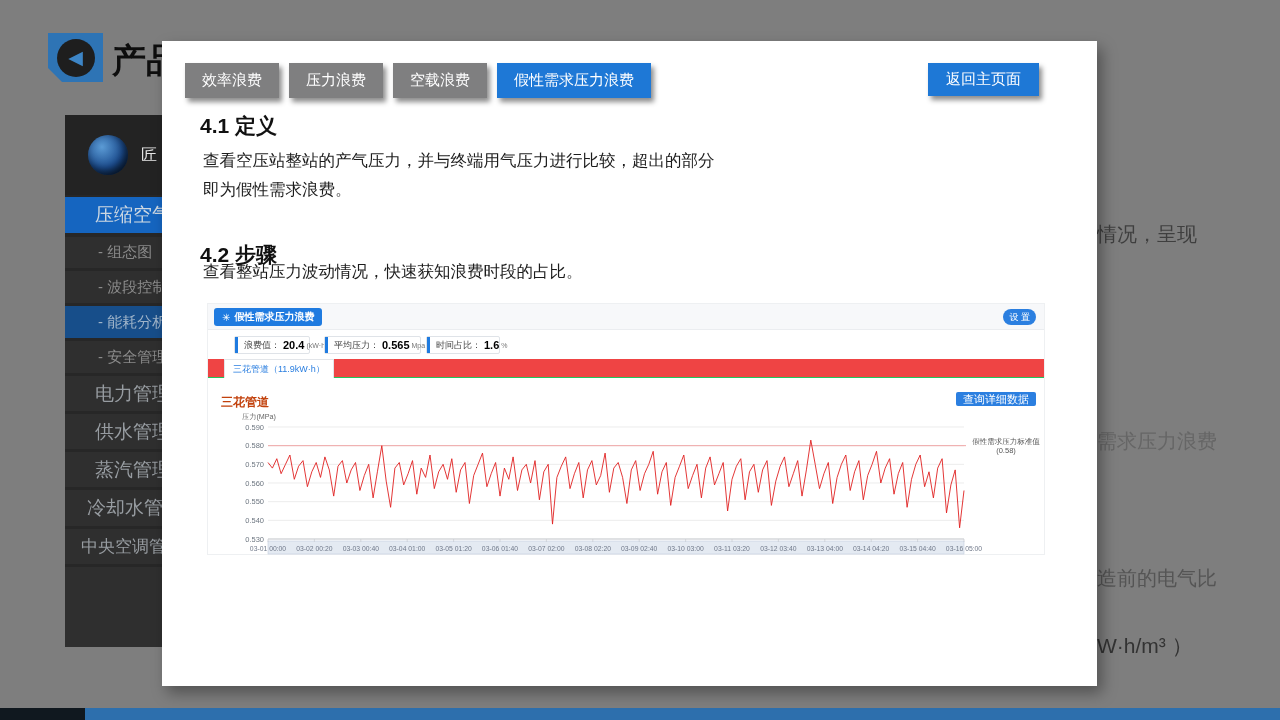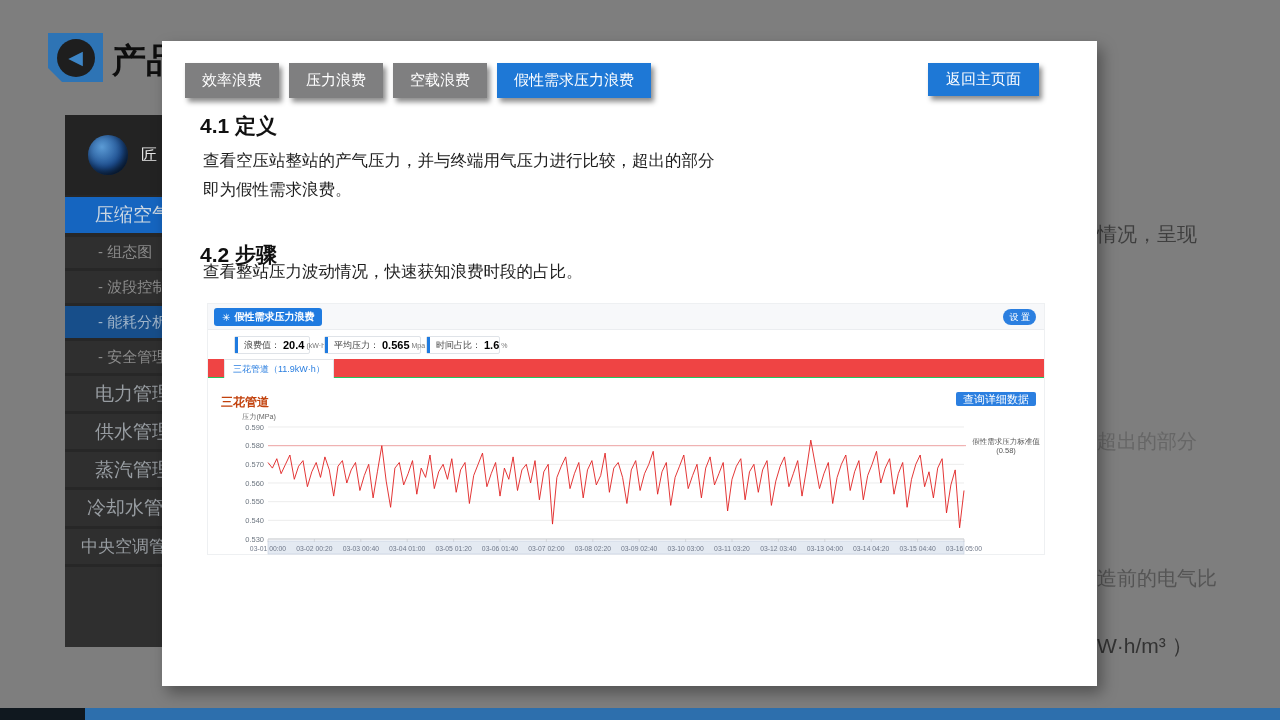--- a/index.html
+++ b/index.html
@@ -91,21 +91,21 @@
     <div class="srow sub" style="top:226px;height:32px;">- 安全管理</div>
     <div class="srow main" style="top:261px;height:35px;">电力管理</div>
     <div class="srow main" style="top:299px;height:35px;">供水管理</div>
     <div class="srow main" style="top:337px;height:35px;">蒸汽管理</div>
     <div class="srow main" style="top:375px;height:36px;padding-left:22px;">冷却水管</div>
     <div class="srow main" style="top:414px;height:35px;padding-left:16px;font-size:17px;">中央空调管</div>
     <div class="srow" style="top:452px;height:80px;"></div>
   </div>
 
   <div class="bg-text" style="left:1097px;top:221px;font-size:20px;color:#3f3f3f;">情况，呈现</div>
-  <div class="bg-text" style="left:1097px;top:428px;font-size:20px;color:#666666;">超出的部分</div>
+  <div class="bg-text" style="left:1097px;top:428px;font-size:20px;color:#666666;">需求压力浪费</div>
   <div class="bg-text" style="left:1097px;top:565px;font-size:20px;color:#555555;">造前的电气比</div>
   <div class="bg-text" style="left:1097px;top:632px;font-size:21px;color:#333333;">W·h/m³ ）</div>
 
   <div class="bottom-dark"></div>
   <div class="bottom-blue"></div>
 
   <div class="modal">
 
     <div class="tabs">
       <button class="tabbtn">效率浪费</button>

